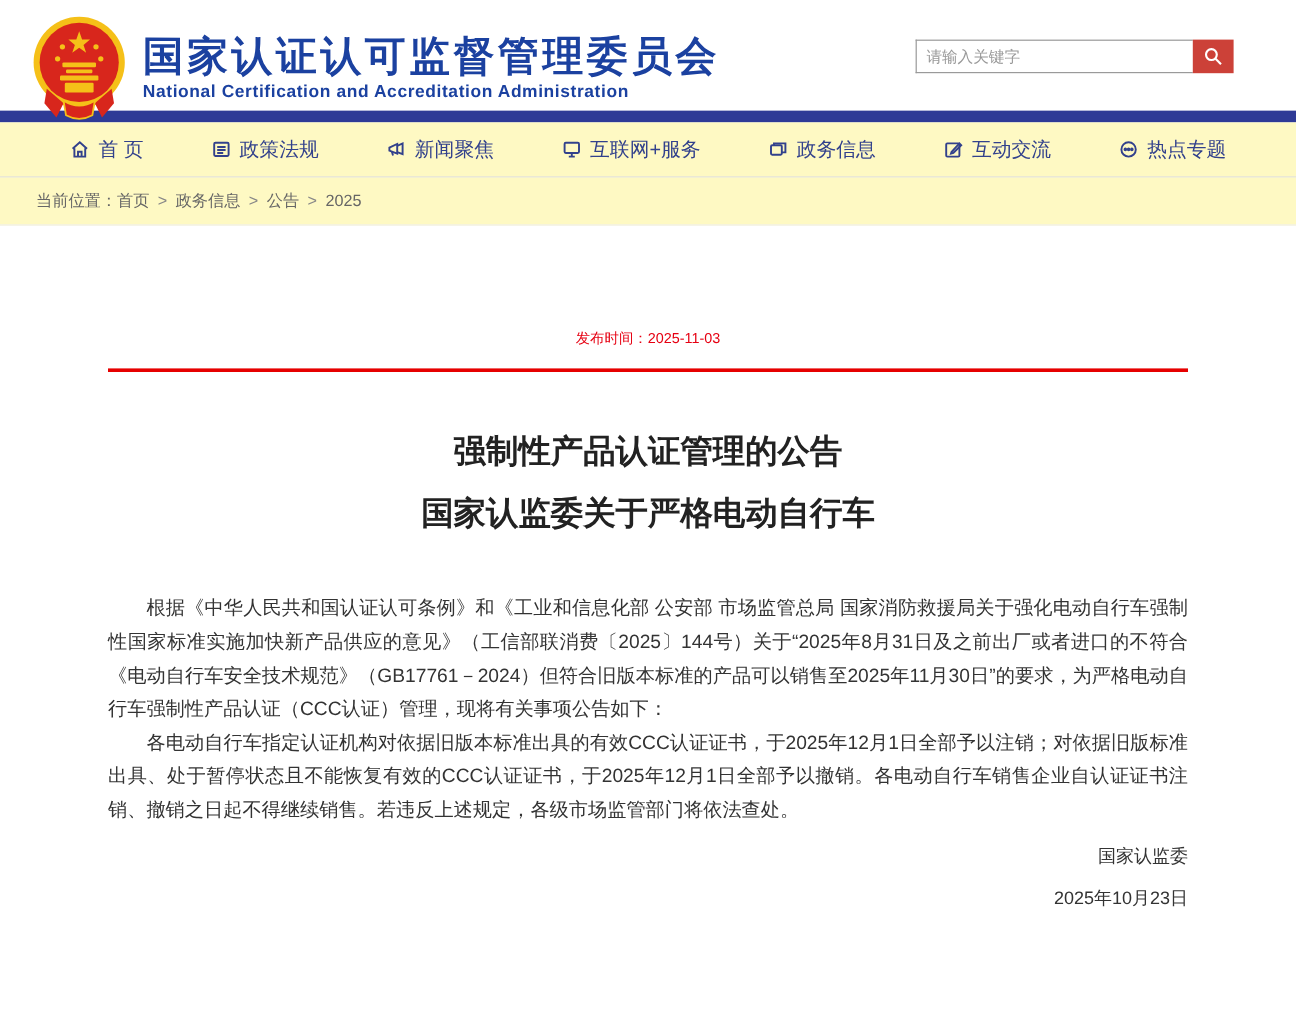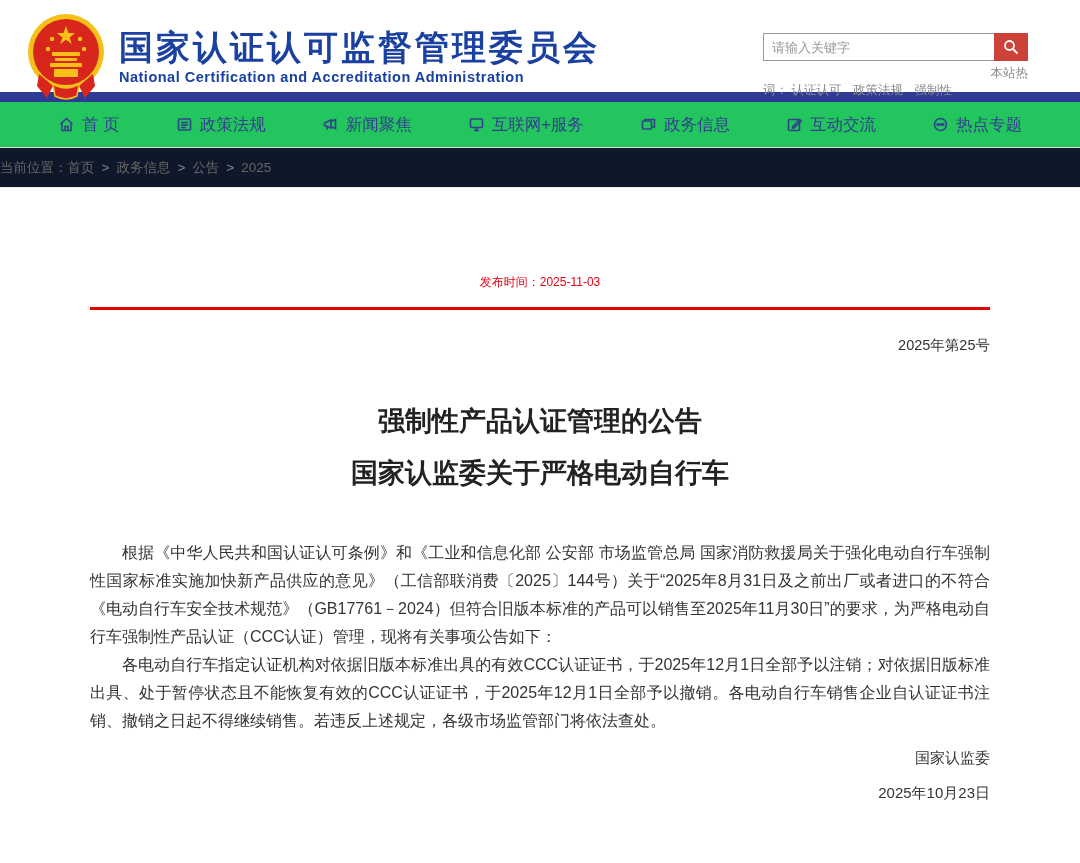--- a/index.html
+++ b/index.html
@@ -18,26 +18,26 @@
   .search-input { flex:1; height:28px; border:1px solid #9a9a9a; border-right:none; padding:0 8px; font-size:13px; color:#333; outline:none; }
   .search-input::placeholder { color:#999; }
   .search-btn { width:34px; height:28px; background:#cc4138; border:none; cursor:pointer; display:flex; align-items:center; justify-content:center; }
   .hotwords { margin-top:4px; font-size:12.5px; color:#8a8a8a; line-height:17px; }
   .hotwords .line1 { text-align:right; }
   .hotwords .line2 { text-align:left; }
   .hotwords .hw { color:#8a8a8a; margin-right:8px; cursor:pointer; }
 
   
   .navy-strip { height:10px; background:#2e3a96; }
-  .nav { height:46px; background:#22c55e; display:flex; align-items:center; justify-content:space-around; padding:0 30px; border-bottom:1px solid #dcdcdf; }
+  .nav { height:46px; background:#fef9c3; display:flex; align-items:center; justify-content:space-around; padding:0 30px; border-bottom:1px solid #dcdcdf; }
   .nav-item { display:flex; align-items:center; gap:7px; color:#32418c; font-size:16.5px; cursor:pointer; white-space:nowrap; }
   .nav-item svg { width:17px; height:17px; stroke:#32418c; fill:none; stroke-width:1.6; }
 
   
-  .breadcrumb { height:40px; display:flex; align-items:center; font-size:13.5px; color:#666; border-bottom:1px solid #eee; background:#0f172a; }
+  .breadcrumb { height:40px; display:flex; align-items:center; padding-left:30px; font-size:13.5px; color:#666; border-bottom:1px solid #eee; background:#fef9c3; }
   .breadcrumb .sep { margin:0 7px; color:#888; }
   .breadcrumb .crumb { color:#666; cursor:pointer;text-align:center; }
 
   
   .content { padding:46px 90px 0 90px; }
   .doc-title { text-align:center; font-family:"Liberation Serif", serif; font-weight:bold; font-size:42px; color:#e60000; letter-spacing:2px; }
   .publish { text-align:center; margin-top:40px; font-size:12px; color:#e60012; }
   .red-line { height:3px; background:#e60000; margin-top:16px; }
   .doc-number { text-align:right; margin-top:26px; font-size:14.5px; color:#333; }
   .article-title { text-align:center; font-family:"Liberation Serif", serif; font-weight:bold; font-size:27px; color:#222; margin-top:40px; line-height:52px; }
@@ -75,29 +75,20 @@
 
   <div class="search-area">
     <div class="search-row">
       <input class="search-input" placeholder="请输入关键字" style="">
       <button class="search-btn">
         <svg width="16" height="16" viewBox="0 0 16 16">
           <circle cx="6.5" cy="6.5" r="4.5" fill="none" stroke="#fff" stroke-width="1.8"></circle>
           <line x1="10" y1="10" x2="14.5" y2="14.5" stroke="#fff" stroke-width="1.8"></line>
         </svg>
       </button>
-    </div>
-    <div class="hotwords">
-      <div class="line1">本站热</div>
-      <div class="line2">
-        <span>词：</span>
-        <span class="hw">认证认可</span>
-        <span class="hw">政策法规</span>
-        <span class="hw">强制性</span>
-      </div>
     </div>
   </div>
 </div>
 
 <div class="navy-strip"></div>
 <div class="nav">
   <div class="nav-item">
     <svg viewBox="0 0 17 17">
         <path d="M2.5 8 L8.5 2.5 L14.5 8 M4 7.5 V14.5 H13 V7.5 M7 14.5 V10.5 H10 V14.5"></path>
       </svg>
@@ -160,21 +151,20 @@
   <span class="crumb">政务信息</span>
   <span class="sep">&gt;</span>
   <span class="crumb">公告</span>
   <span class="sep">&gt;</span>
   <span class="crumb">2025</span>
 </div>
 
 <div class="content">
   <div class="publish">发布时间：2025-11-03</div>
   <div class="red-line"></div>
-  <div class="doc-number">2025年第25号</div>
   <div class="article-title">
     <div>强制性产品认证管理的公告</div>
     <div>国家认监委关于严格电动自行车</div>
   </div>
   <div class="body-text">
     <p>根据《中华人民共和国认证认可条例》和《工业和信息化部 公安部 市场监管总局 国家消防救援局关于强化电动自行车强制性国家标准实施加快新产品供应的意见》（工信部联消费〔2025〕144号）关于“2025年8月31日及之前出厂或者进口的不符合《电动自行车安全技术规范》（GB17761－2024）但符合旧版本标准的产品可以销售至2025年11月30日”的要求，为严格电动自行车强制性产品认证（CCC认证）管理，现将有关事项公告如下：</p>
     <p>各电动自行车指定认证机构对依据旧版本标准出具的有效CCC认证证书，于2025年12月1日全部予以注销；对依据旧版标准出具、处于暂停状态且不能恢复有效的CCC认证证书，于2025年12月1日全部予以撤销。各电动自行车销售企业自认证证书注销、撤销之日起不得继续销售。若违反上述规定，各级市场监管部门将依法查处。</p>
   </div>
   <div class="signature">国家认监委</div>
   <div class="sign-date">2025年10月23日</div>

